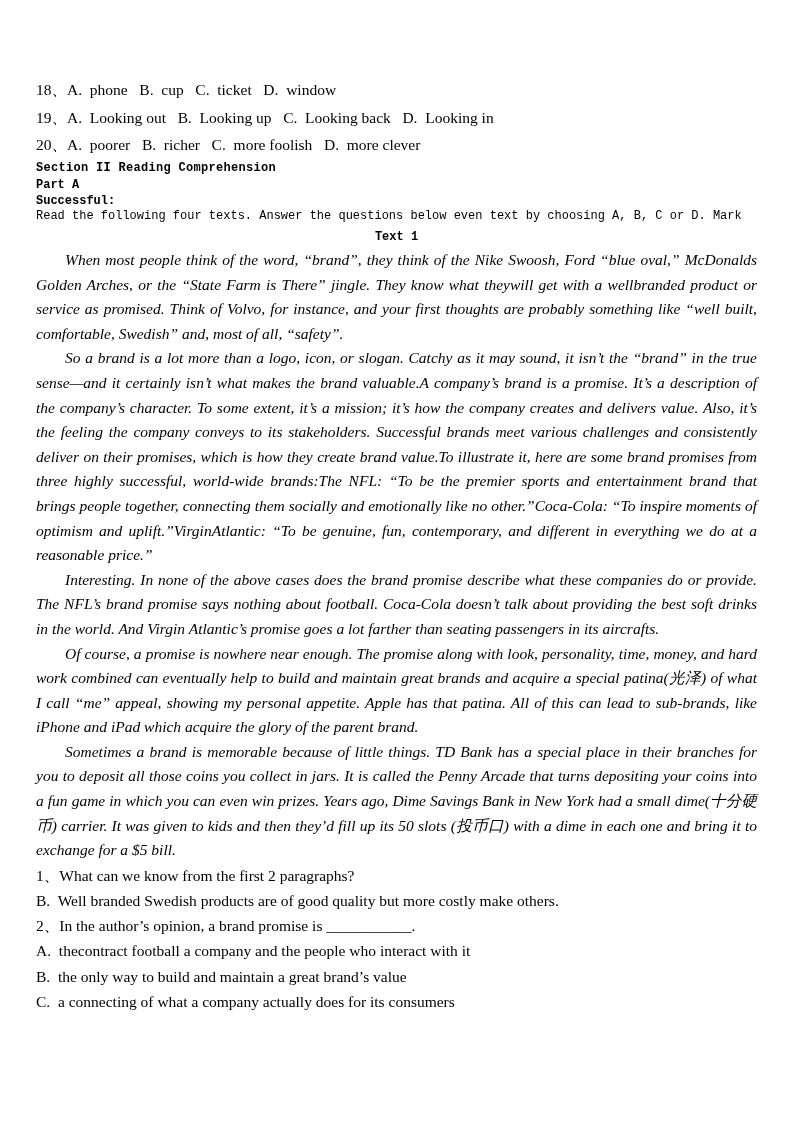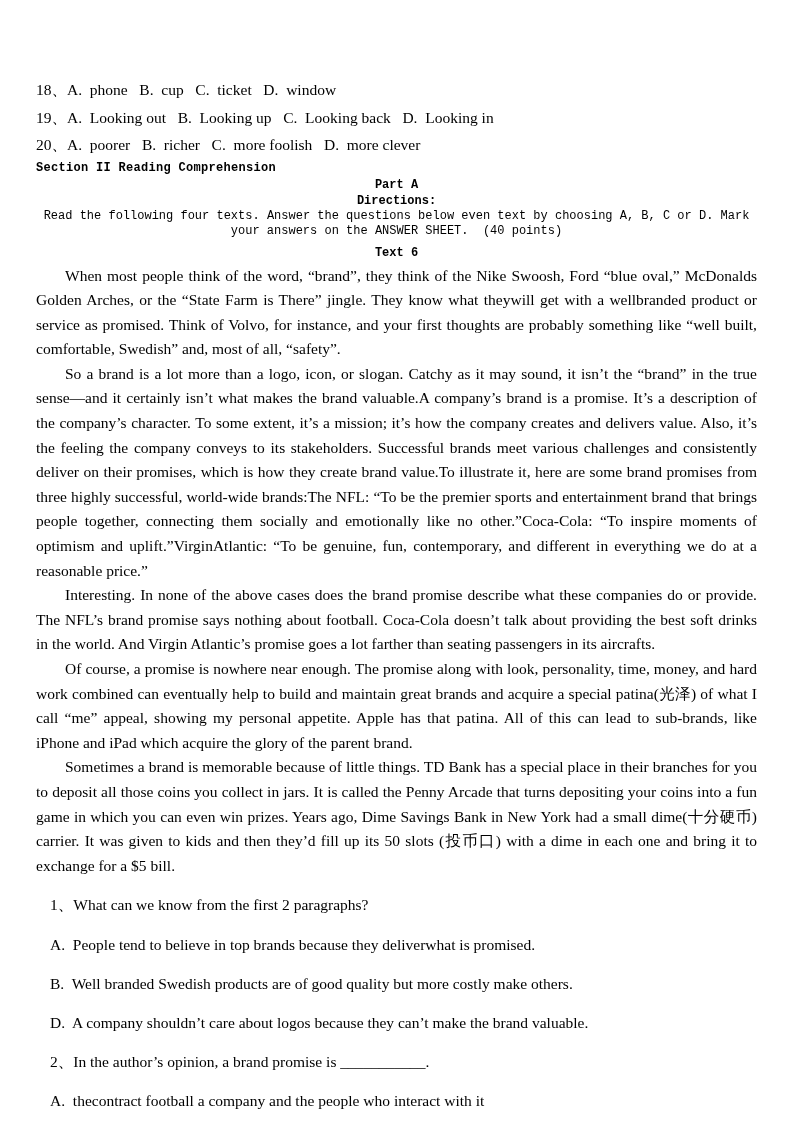--- a/index.html
+++ b/index.html
@@ -10,21 +10,21 @@
     color: #000000;
     font-family: "Liberation Serif", serif;
     overflow: hidden;
   }
   .page { padding: 76px 37px 0 36px; }
   .cloze-line {
     font-size: 15.5px;
     line-height: 27.5px;
     white-space: pre-wrap;
   }
-  .mono { font-family: "Liberation Mono", "DejaVu Sans Mono", monospace; text-align: center; }
+  .mono { font-family: "Liberation Mono", "DejaVu Sans Mono", monospace; }
   .section-title {
     font-size: 12px;
     font-weight: bold;
     text-align: left;
     line-height: 17px;
     letter-spacing: 0.3px;
     margin-top: 1px;
   }
   .subhead {
     font-size: 12px;
@@ -43,59 +43,57 @@
     line-height: 16px;
     margin-top: 5px;
     margin-bottom: 3px;
   }
   .para {
     font-size: 15.5px;
     line-height: 24.6px;
     text-align: justify;
     text-indent: 29px;
     margin: 0;
+    font-style: italic;
   }
   .qline {
     font-size: 15.5px;
     line-height: 25.2px;
     white-space: pre-wrap;
-    margin: 14px;
+    margin: 0;
   }
 </style>
 </head>
 <body>
 
 <div class="page">
 
   <div>
     <div class="cloze-line">18、A.  phone   B.  cup   C.  ticket   D.  window</div>
     <div class="cloze-line">19、A.  Looking out   B.  Looking up   C.  Looking back   D.  Looking in</div>
     <div class="cloze-line">20、A.  poorer   B.  richer   C.  more foolish   D.  more clever</div>
   </div>
 
   <div class="mono section-title">Section II Reading Comprehension</div>
   <div class="mono subhead">Part A</div>
-  <div class="mono subhead">Directions:</div>
+  <div class="mono subhead">Successful:</div>
   <div class="mono directions-line">Read the following four texts. Answer the questions below even text by choosing A, B, C or D. Mark</div>
-  <div class="mono directions-line">your answers on the ANSWER SHEET.  (40 points)</div>
 
-  <div class="mono text-title">Text 6</div>
+  <div class="mono text-title">Text 1</div>
 
   <div>
     <p class="para">When most people think of the word, “brand”, they think of the Nike Swoosh, Ford “blue oval,” McDonalds Golden Arches, or the “State Farm is There” jingle. They know what theywill get with a wellbranded product or service as promised. Think of Volvo, for instance, and your first thoughts are probably something like “well built, comfortable, Swedish” and, most of all, “safety”.</p>
     <p class="para">So a brand is a lot more than a logo, icon, or slogan. Catchy as it may sound, it isn’t the “brand” in the true sense—and it certainly isn’t what makes the brand valuable.A company’s brand is a promise. It’s a description of the company’s character. To some extent, it’s a mission; it’s how the company creates and delivers value. Also, it’s the feeling the company conveys to its stakeholders. Successful brands meet various challenges and consistently deliver on their promises, which is how they create brand value.To illustrate it, here are some brand promises from three highly successful, world-wide brands:The NFL: “To be the premier sports and entertainment brand that brings people together, connecting them socially and emotionally like no other.”Coca-Cola: “To inspire moments of optimism and uplift.”VirginAtlantic: “To be genuine, fun, contemporary, and different in everything we do at a reasonable price.”</p>
     <p class="para">Interesting. In none of the above cases does the brand promise describe what these companies do or provide. The NFL’s brand promise says nothing about football. Coca-Cola doesn’t talk about providing the best soft drinks in the world. And Virgin Atlantic’s promise goes a lot farther than seating passengers in its aircrafts.</p>
     <p class="para">Of course, a promise is nowhere near enough. The promise along with look, personality, time, money, and hard work combined can eventually help to build and maintain great brands and acquire a special patina(光泽) of what I call “me” appeal, showing my personal appetite. Apple has that patina. All of this can lead to sub-brands, like iPhone and iPad which acquire the glory of the parent brand.</p>
     <p class="para">Sometimes a brand is memorable because of little things. TD Bank has a special place in their branches for you to deposit all those coins you collect in jars. It is called the Penny Arcade that turns depositing your coins into a fun game in which you can even win prizes. Years ago, Dime Savings Bank in New York had a small dime(十分硬币) carrier. It was given to kids and then they’d fill up its 50 slots (投币口) with a dime in each one and bring it to exchange for a $5 bill.</p>
   </div>
 
   <div>
     <p class="qline">1、What can we know from the first 2 paragraphs?</p>
-    <p class="qline">A.  People tend to believe in top brands because they deliverwhat is promised.</p>
     <p class="qline">B.  Well branded Swedish products are of good quality but more costly make others.</p>
-    <p class="qline">D.  A company shouldn’t care about logos because they can’t make the brand valuable.</p>
     <p class="qline">2、In the author’s opinion, a brand promise is ___________.</p>
     <p class="qline">A.  thecontract football a company and the people who interact with it</p>
     <p class="qline">B.  the only way to build and maintain a great brand’s value</p>
     <p class="qline">C.  a connecting of what a company actually does for its consumers</p>
   </div>
 
 </div>
 
 </body></html>

